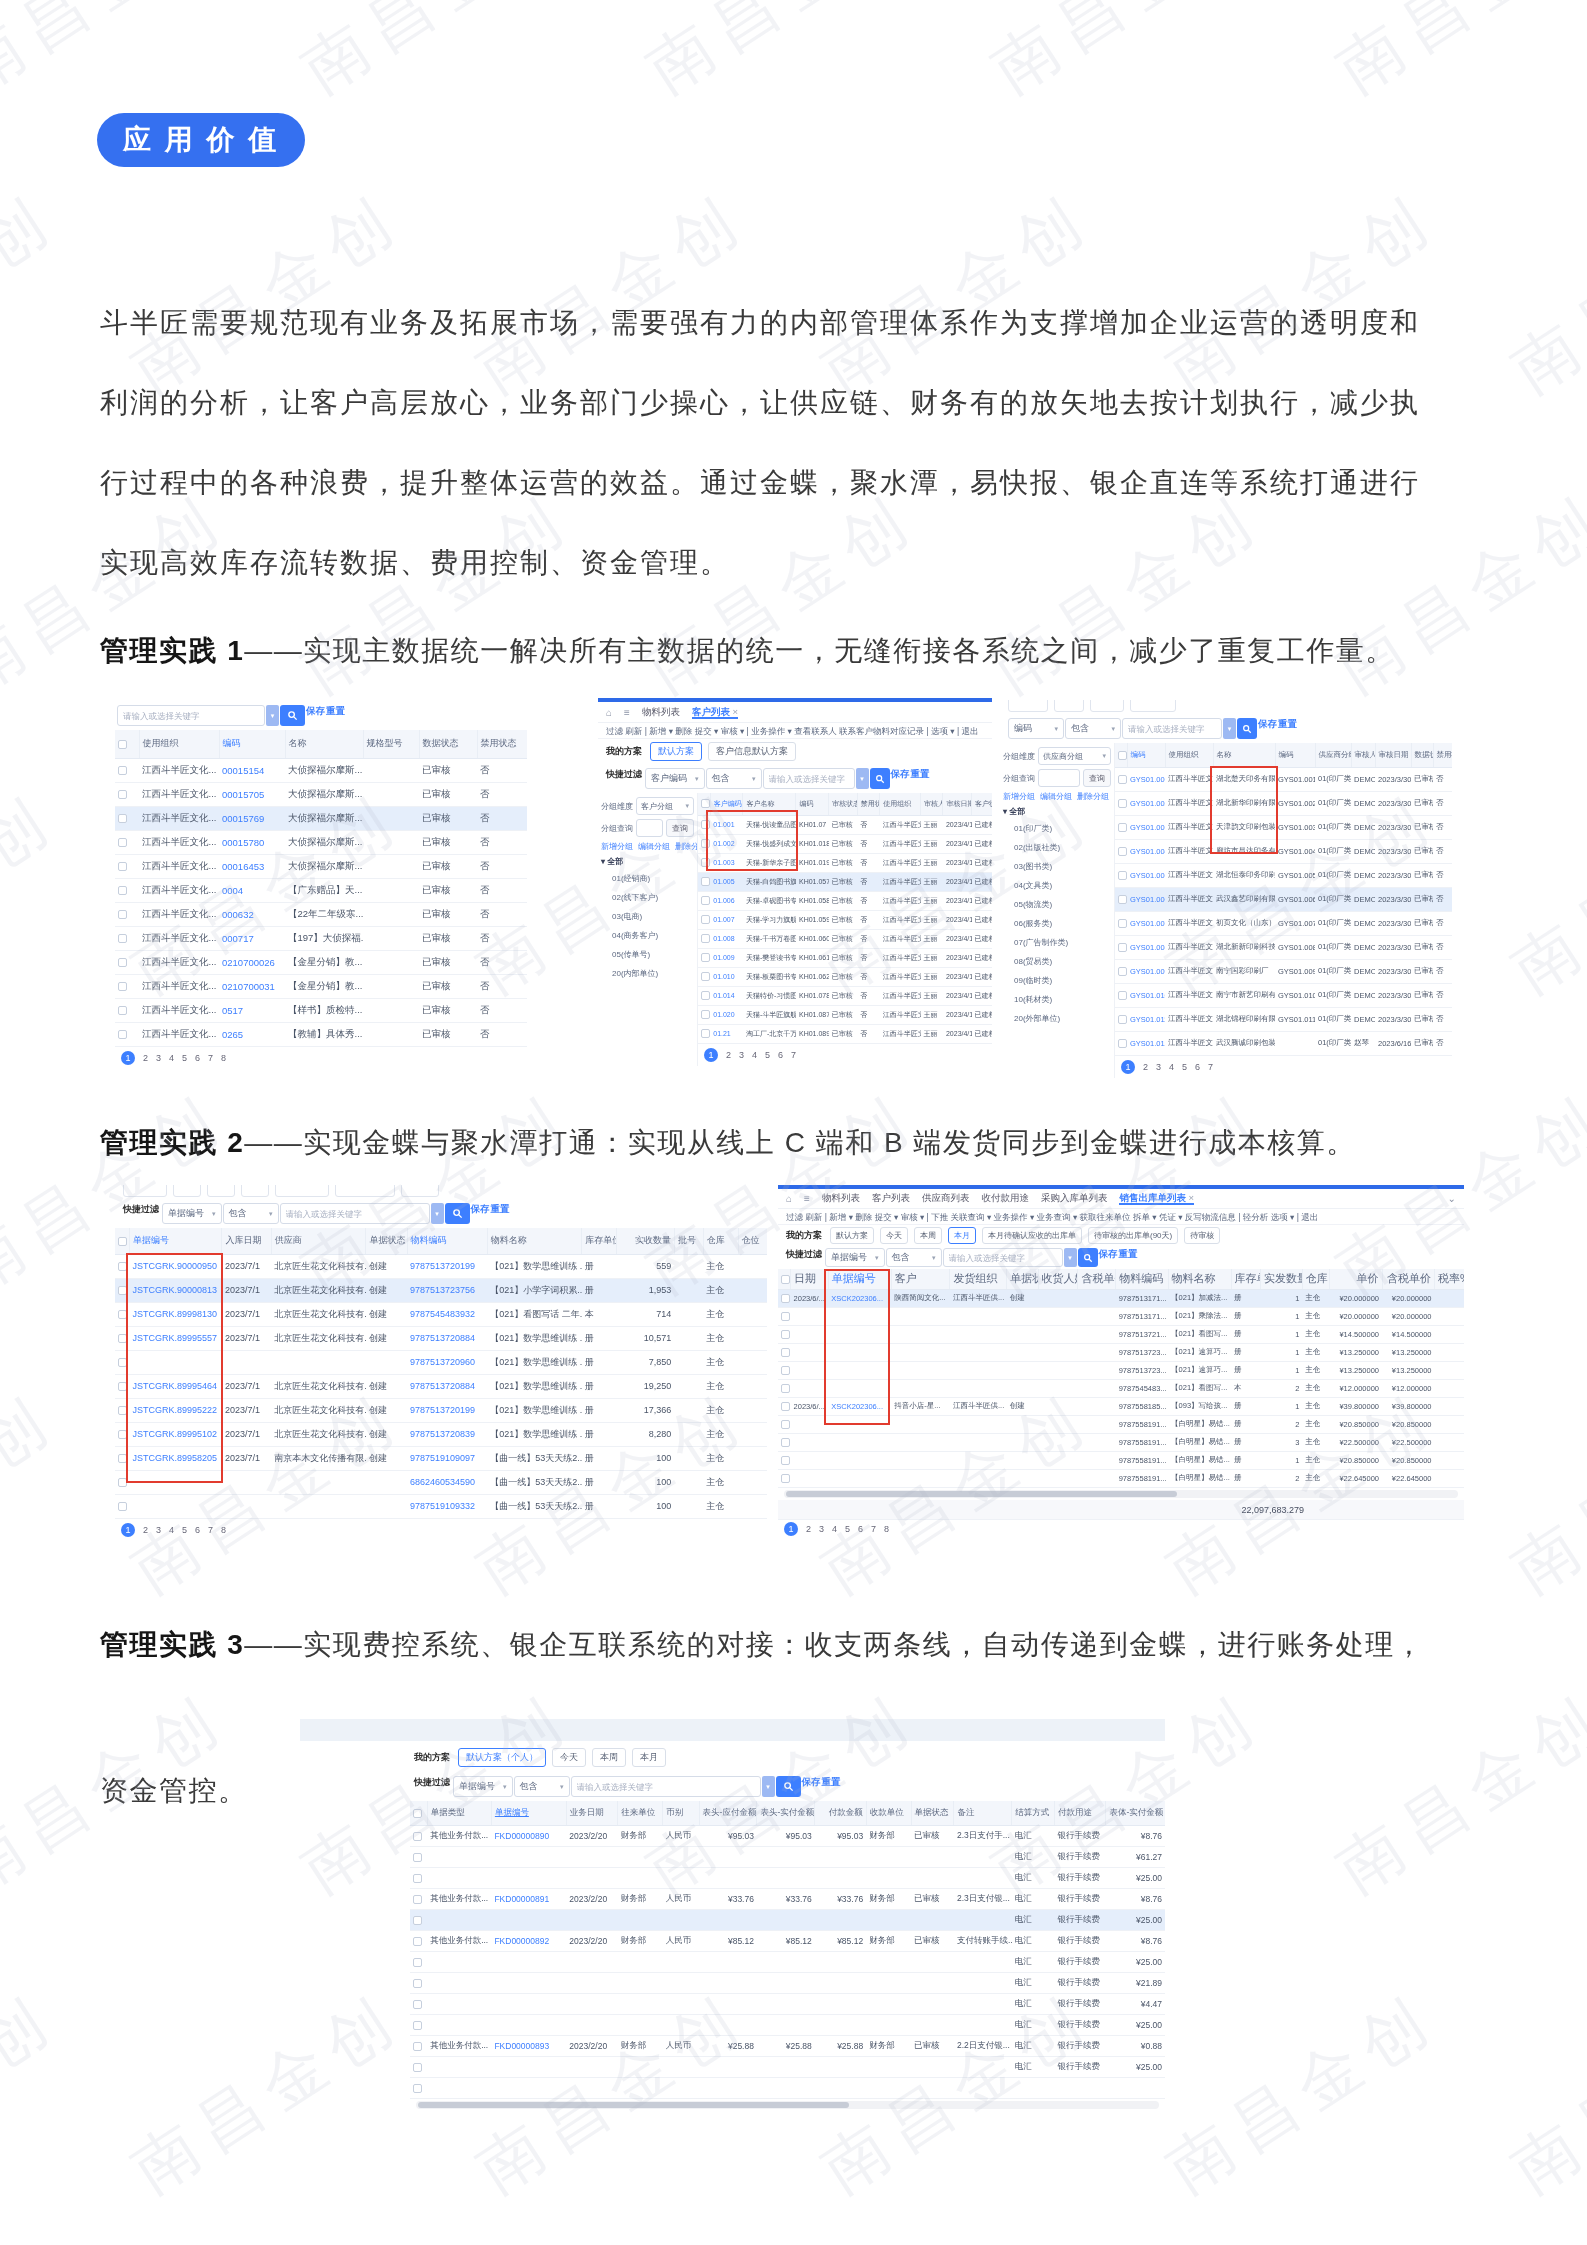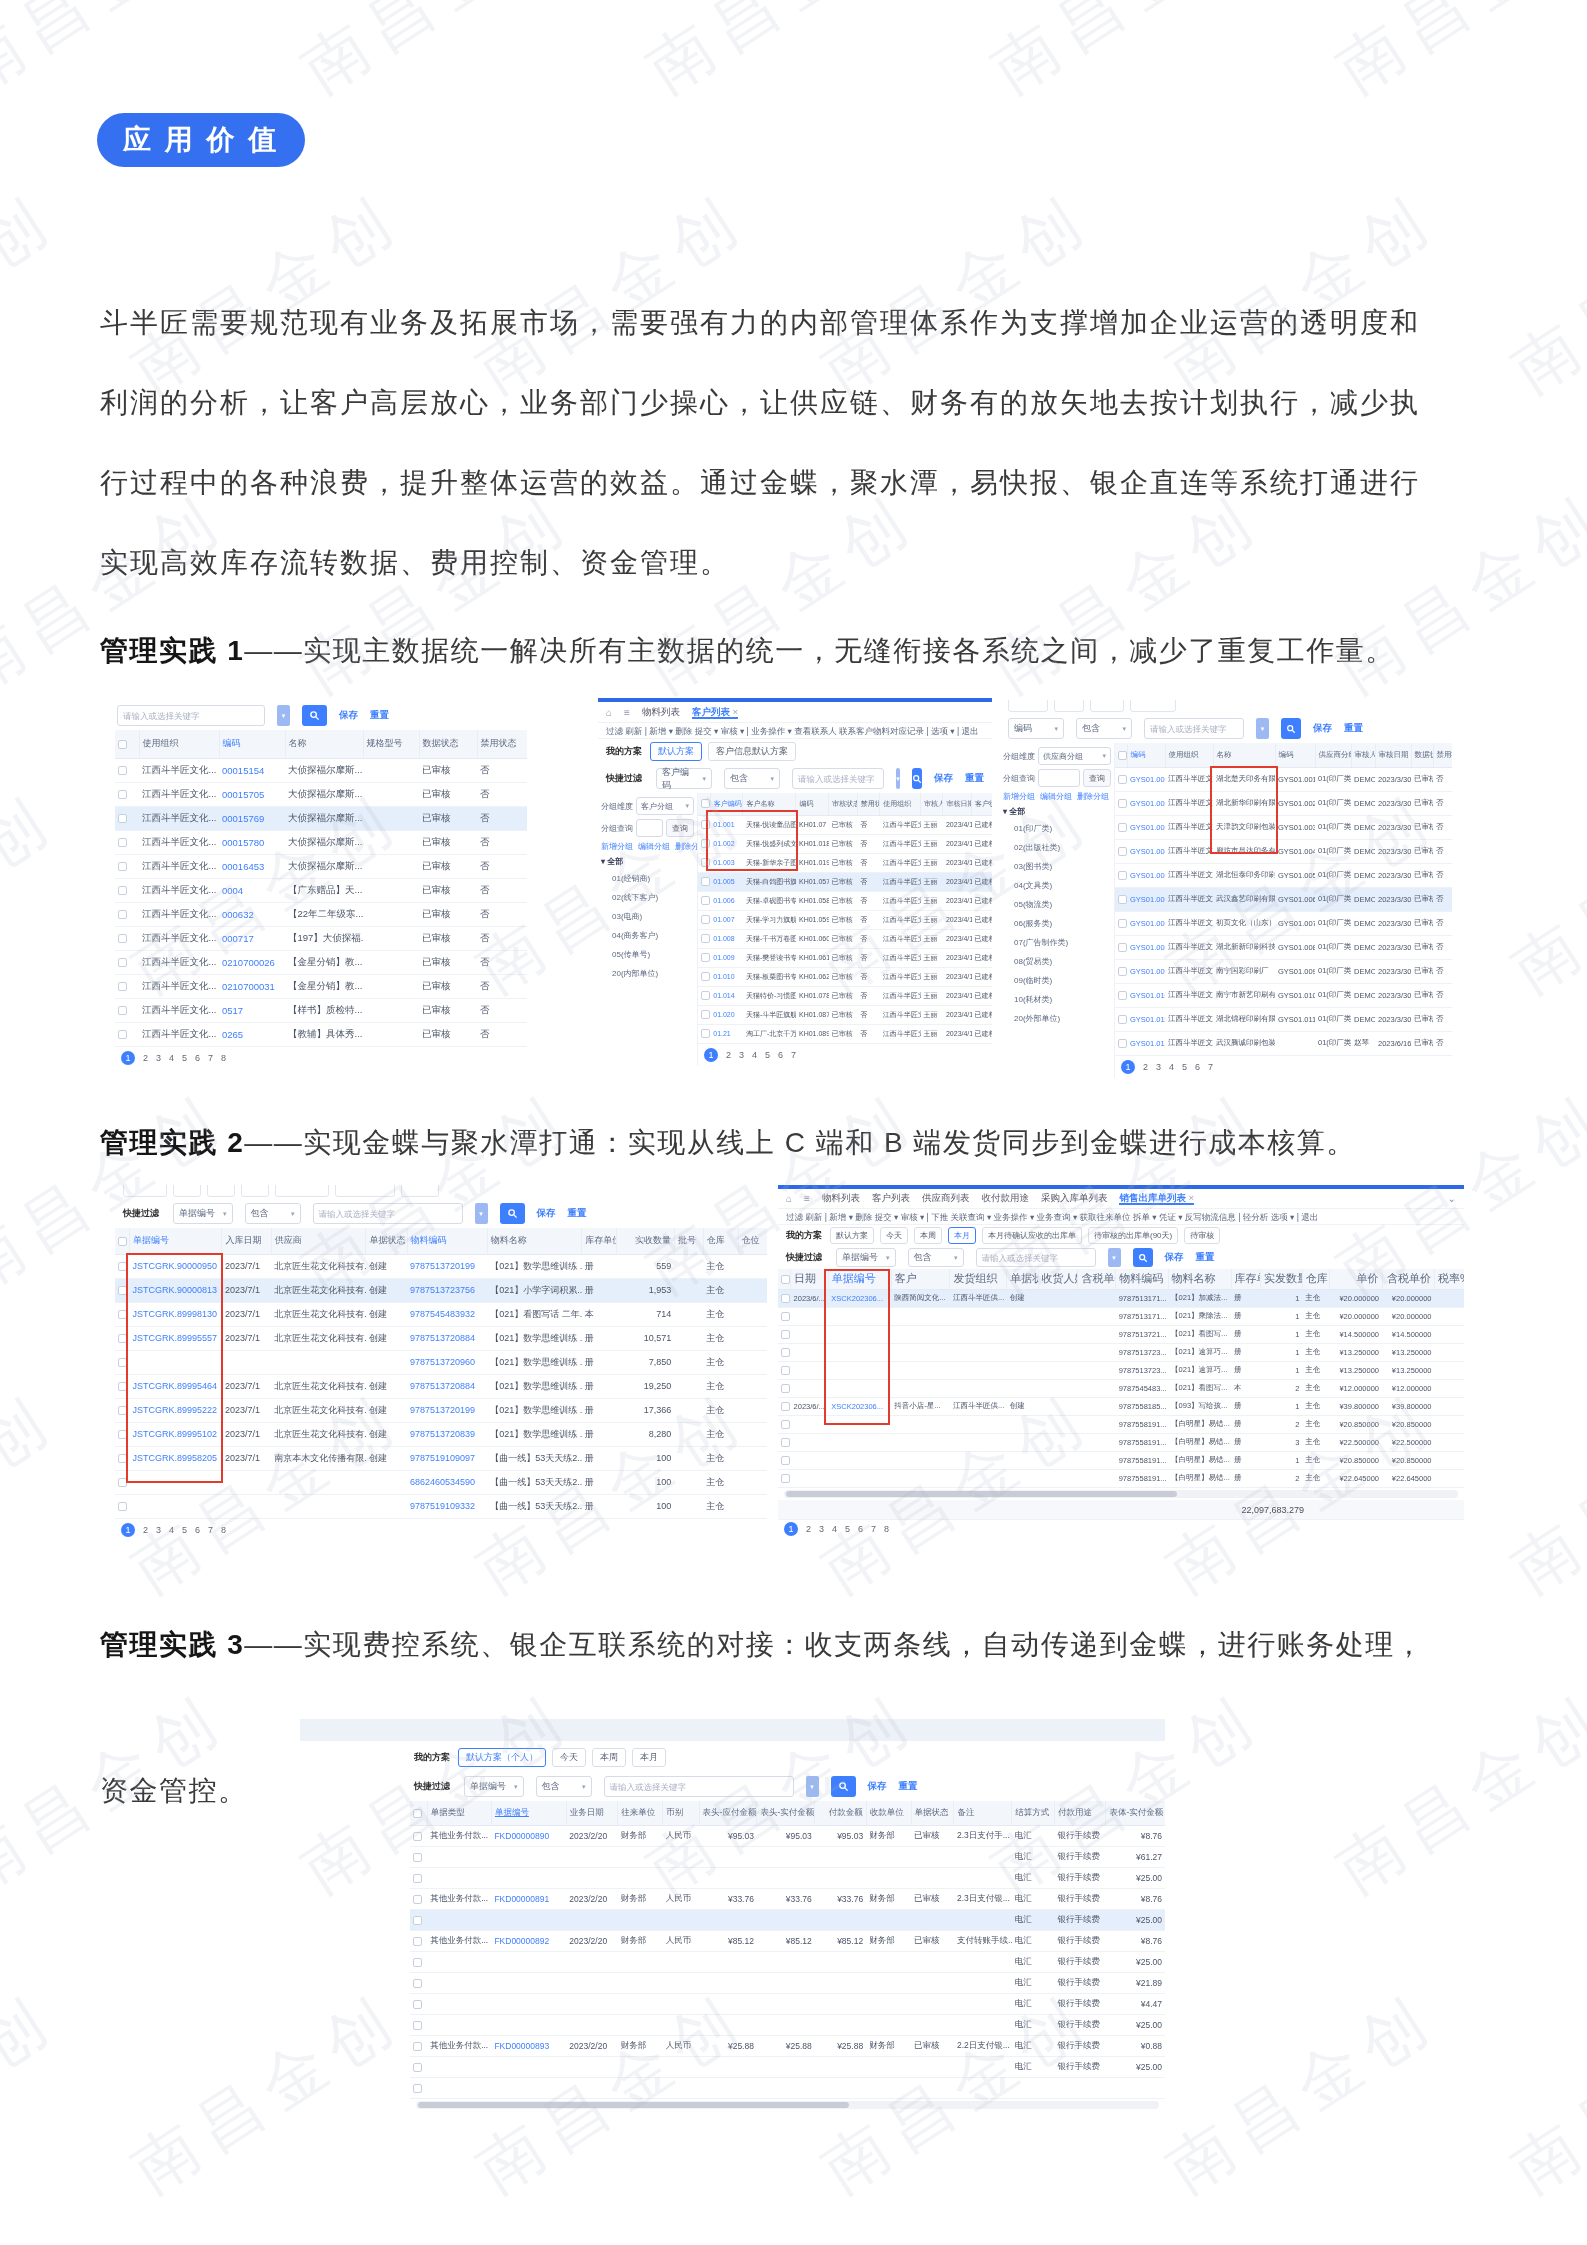--- a/index.html
+++ b/index.html
@@ -17,21 +17,21 @@
 .topbar{height:4px;background:#2e6ae8}
 .tabs{display:flex;align-items:center;gap:12px;height:21px;padding:0 8px;border-bottom:1px solid #eef1f6;color:#556;font-size:9.5px}
 .tab.on{color:#3d7fff;font-weight:700;box-shadow:inset 0 -2px 0 #3d7fff}
 .tab.on::after{content:" ×";color:#9aa3b5;font-weight:400}
 .ticn{color:#8b93a6;font-size:10px}
 .tbar{height:16px;line-height:16px;padding:0 8px;color:#5c6880;font-size:8.5px;white-space:nowrap;overflow:hidden;border-bottom:1px solid #f0f2f7}
 .plans{display:flex;gap:6px;align-items:center;padding:3px 8px;white-space:nowrap}
 .rowlbl{color:#2f2f2f;font-weight:700;font-size:9px;margin-right:2px;flex-shrink:0}
 .chip{height:19px;border:1px solid #d9dfe9;border-radius:3px;display:inline-flex;align-items:center;padding:0 7px;color:#596275;background:#fff;white-space:nowrap}
 .chip.on{border-color:#3d7fff;color:#3d7fff}
-.frow{display:flex;align-items:center;gap:12px;padding:4px 8px}
+.frow{display:flex;align-items:flex-start;gap:1px;padding:4px 8px}
 .fsel{height:21px;min-width:56px;border:1px solid #d5dce8;border-radius:3px;display:inline-flex;align-items:center;justify-content:space-between;padding:0 5px;gap:8px;color:#5c6880;background:#fff}
 .car{color:#9aa3b5;font-size:7px}
 .sinput input{width:148px;height:21px;border:1px solid #d5dce8;border-radius:3px;font-size:8.5px;padding:0 5px;color:#6a7388;background:#fff}
 .sinput input::placeholder{color:#a8b0c2}
 .expbtn{width:13px;height:21px;background:#9db9f3;color:#fff;border-radius:2px;display:inline-flex;align-items:center;justify-content:center;font-size:7px}
 .qbtn{width:25px;height:21px;background:#3d7fff;border-radius:3px;display:inline-flex;align-items:center;justify-content:center}
 .lnk{color:#3d7fff;font-size:9.5px;text-decoration:none;font-weight:700;white-space:nowrap}
 .tbl{border-collapse:collapse;table-layout:fixed;width:100%}
 .tbl th{background:#f3f6fb;color:#5c6880;font-weight:400;border-bottom:1px solid #e4eaf3;border-left:1px solid #e9eef5;text-align:left;padding:0 3px;overflow:hidden;white-space:nowrap}
 .tbl th:first-child{border-left:none}

